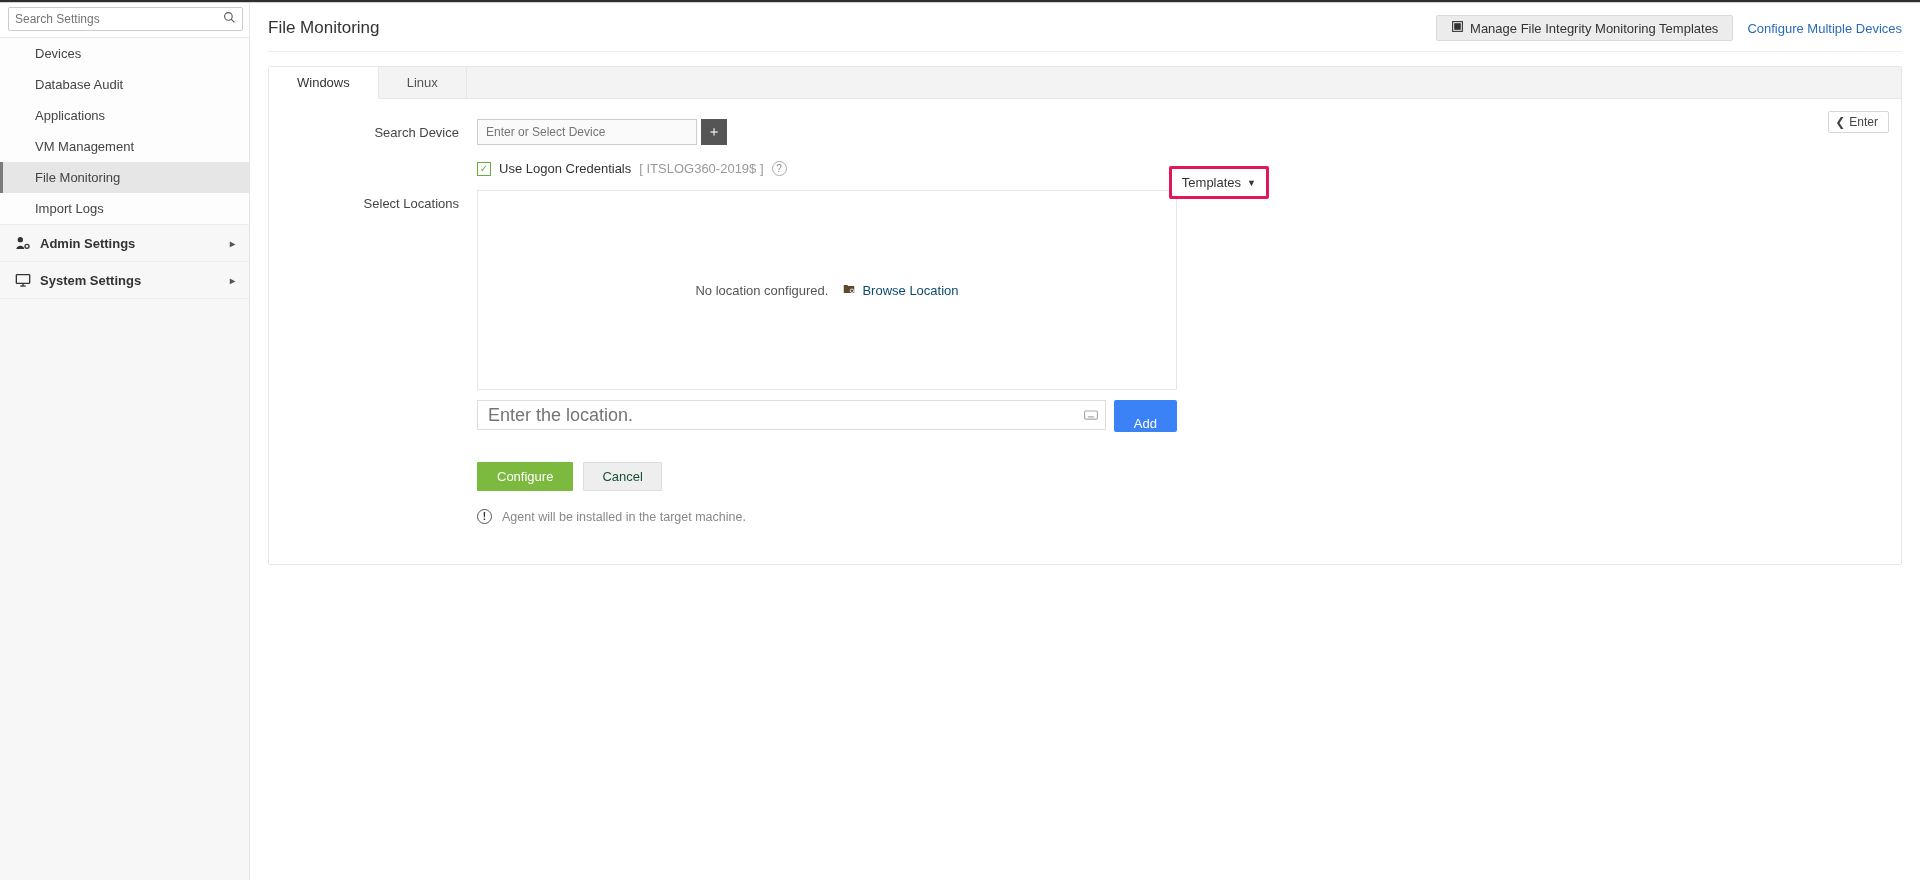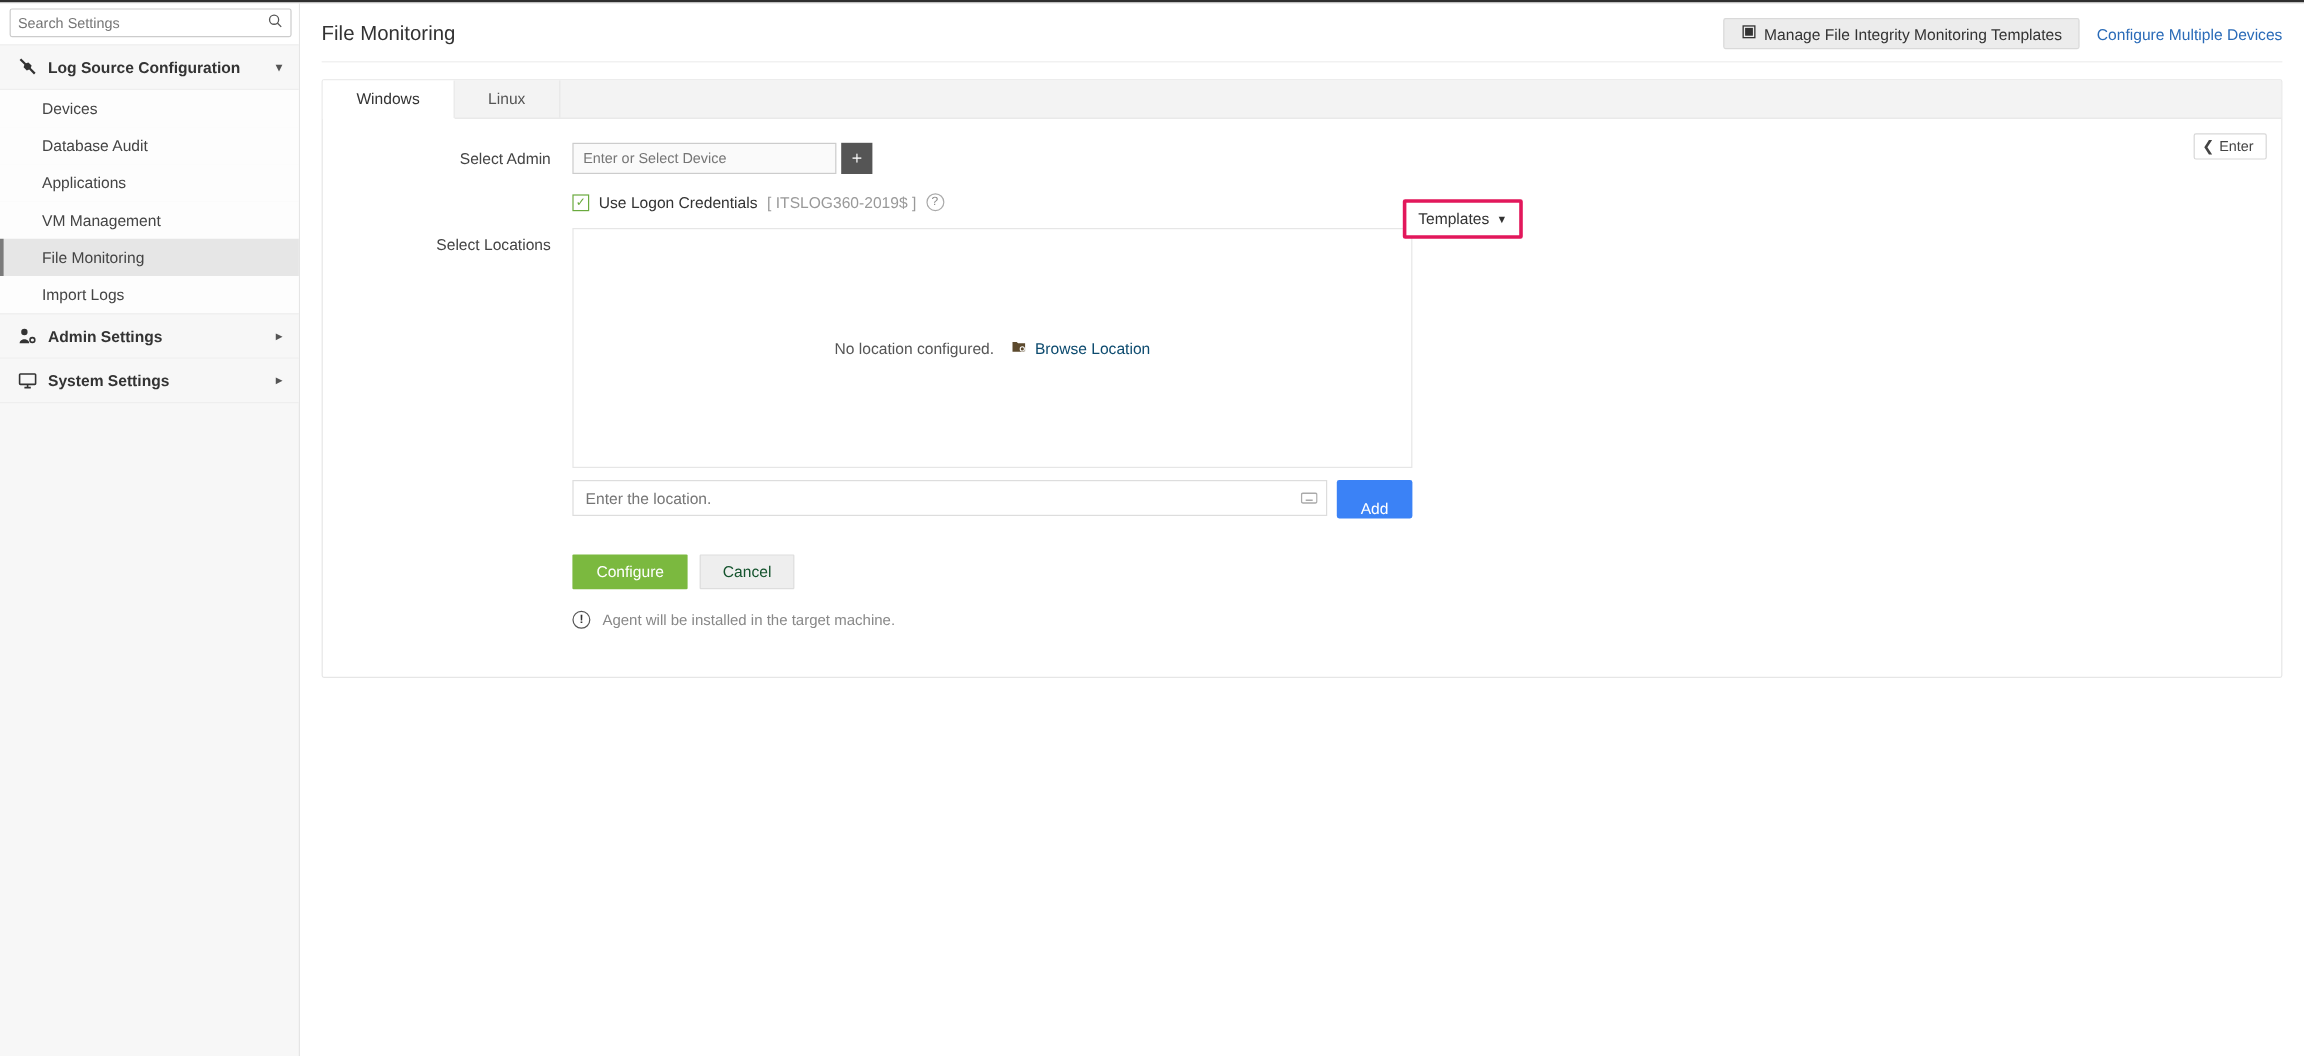--- a/index.html
+++ b/index.html
@@ -262,21 +262,21 @@
   .loc-input-row {
     display: flex;
     margin-top: 10px;
     gap: 8px;
   }
   .loc-input {
     flex: 1;
     height: 30px;
     border: 1px solid #ddd;
     padding: 0 10px;
-    font-size: 13px;
+    font-size: 18px;
     color:#333;
     position:relative;
   }
   .loc-input-wrap{ flex:1; position:relative; }
   .loc-input-wrap .kbd-ic{
     position:absolute; right:8px; top:50%; transform:translateY(-50%);
     color:#aaa; font-size:12px;
   }
   .add-btn {
     background: #3b82f6;
@@ -358,29 +358,20 @@
         <input type="text" placeholder="Search Settings" style="">
         <span class="icon">
           <svg width="13" height="13" viewBox="0 0 24 24" fill="none" stroke="#555" stroke-width="2">
               <circle cx="10" cy="10" r="7"></circle>
               <line x1="21" y1="21" x2="15" y2="15"></line>
             </svg>
         </span>
       </div>
     </div>
 
-    <div class="nav-section-head">
-      <span class="ico">
-        <svg width="16" height="16" viewBox="0 0 24 24" fill="#333">
-            <path d="M22 19l-6-6 1-3-4-4-3 1-6-6L2 3l6 6-1 3 4 4 3-1 6 6z"></path>
-          </svg>
-      </span>
-      <span>Log Source Configuration</span>
-      <span class="chev">▾</span>
-    </div>
     <div class="nav-items">
       <div class="nav-item"><span>Devices</span></div>
       <div class="nav-item"><span>Database Audit</span></div>
       <div class="nav-item"><span>Applications</span></div>
       <div class="nav-item"><span>VM Management</span></div>
       <div class="nav-item active"><span>File Monitoring</span></div>
       <div class="nav-item"><span>Import Logs</span></div>
     </div>
 
     <div class="nav-section-head" style="border-top:1px solid #eee;">
@@ -431,21 +422,21 @@
         <div class="tab"><span>Linux</span></div>
       </div>
 
       <div class="tab-body">
         <div class="back-btn">
           <span>❮</span>
           <span>Enter</span>
         </div>
 
         <div class="form-row">
-          <div class="form-label">Select Admin</div>
+          <div class="form-label">Search Device</div>
           <div class="form-field">
             <div class="select-device">
               <input type="text" placeholder="Enter or Select Device" style="">
               <div class="plus-btn">
                 <span>＋</span>
               </div>
             </div>
           </div>
         </div>
 

